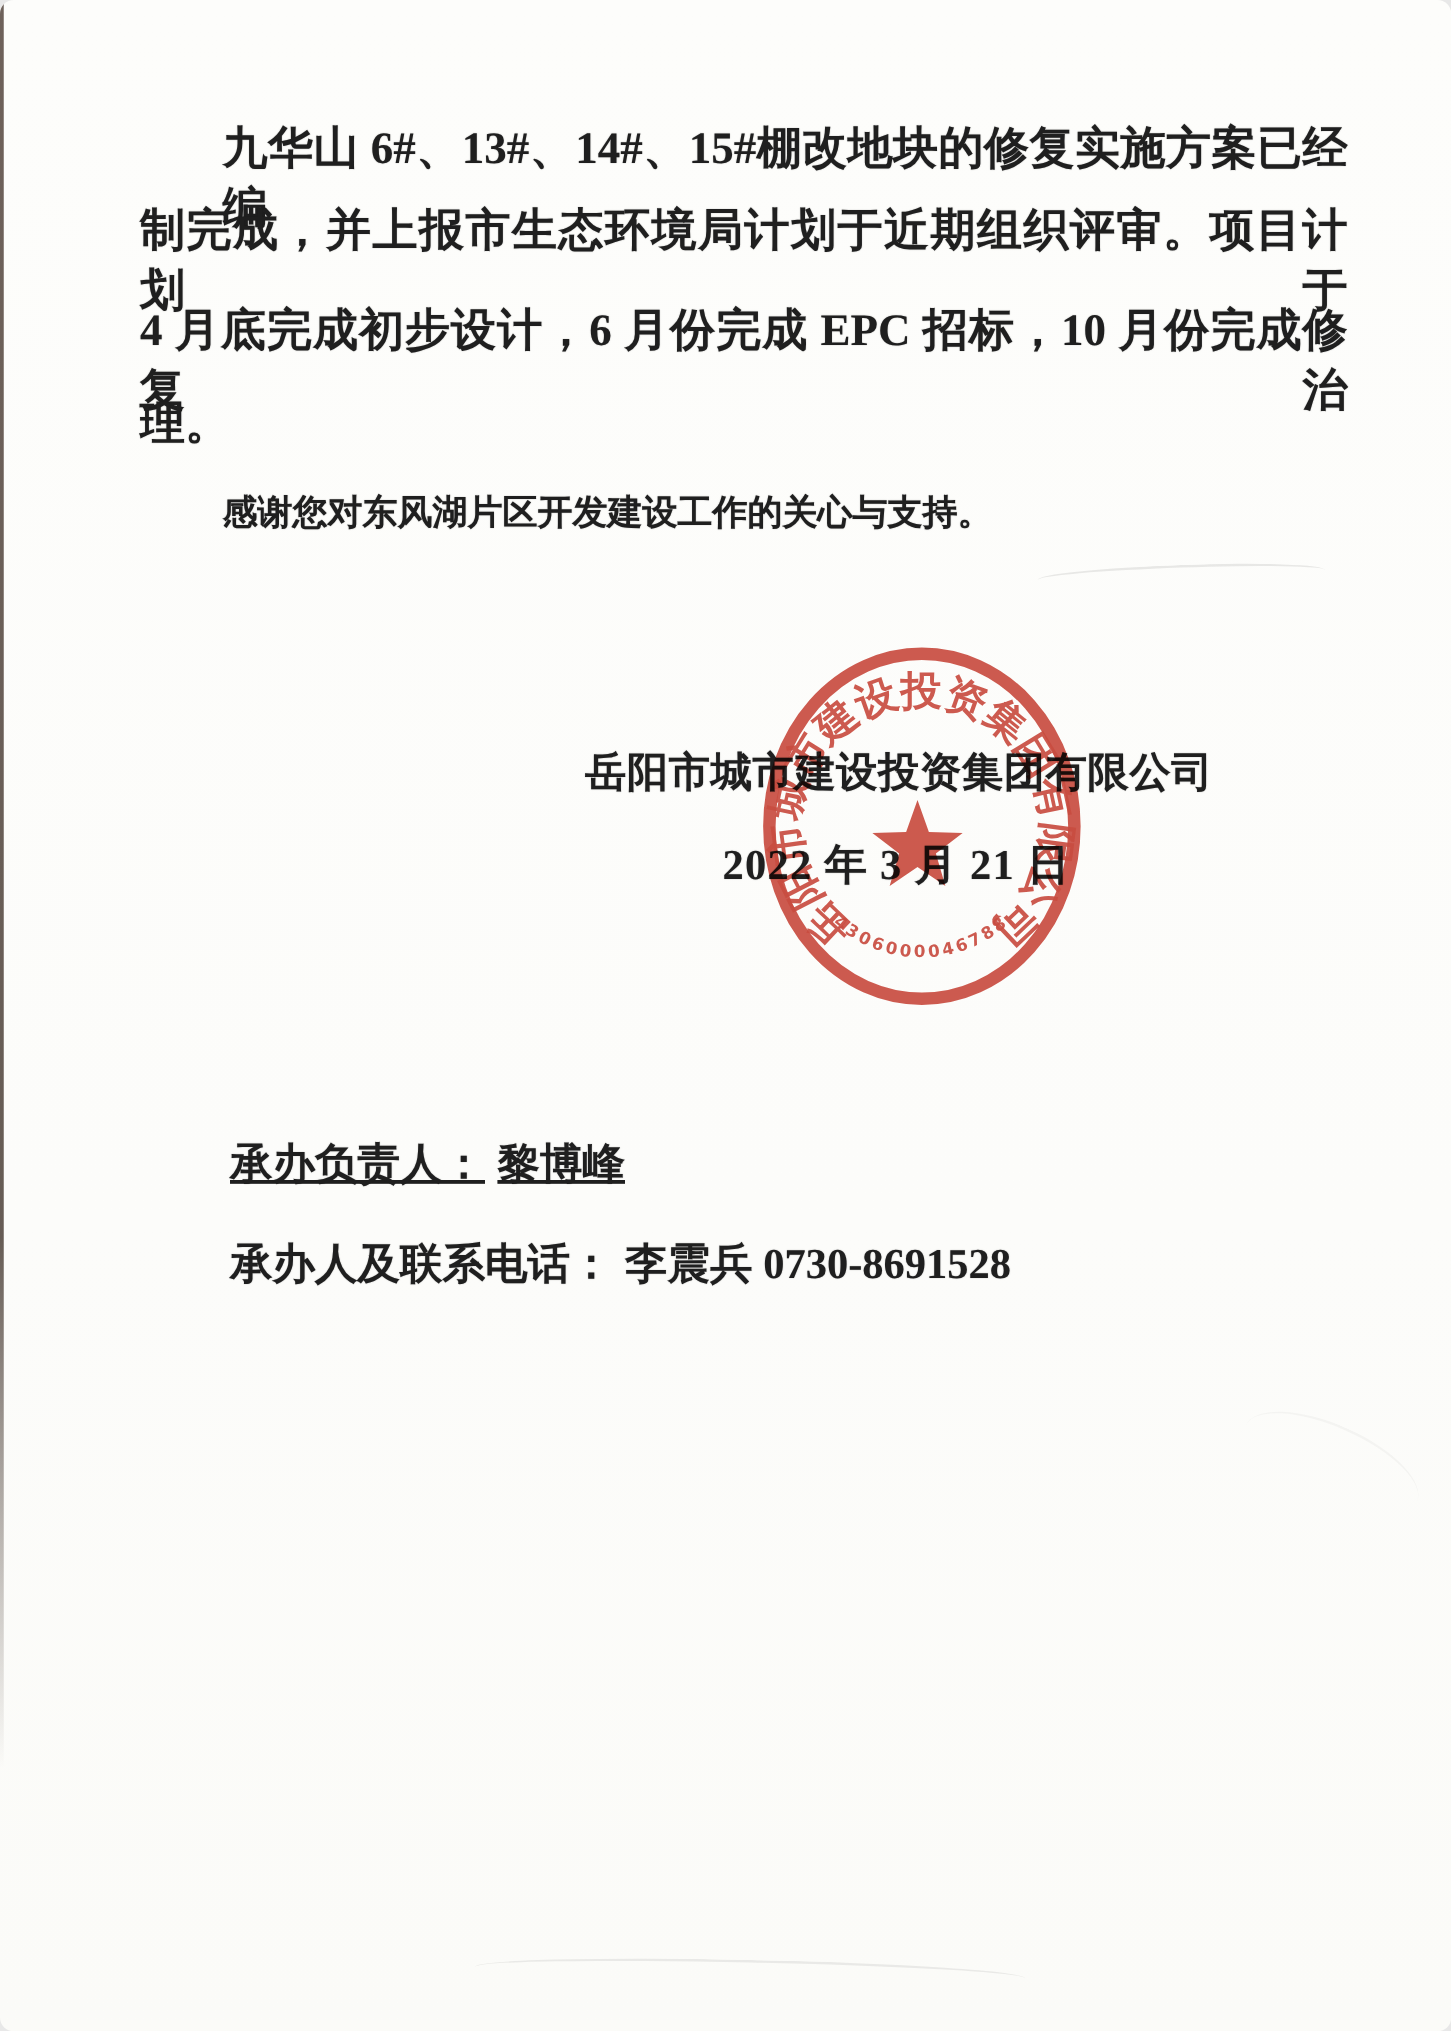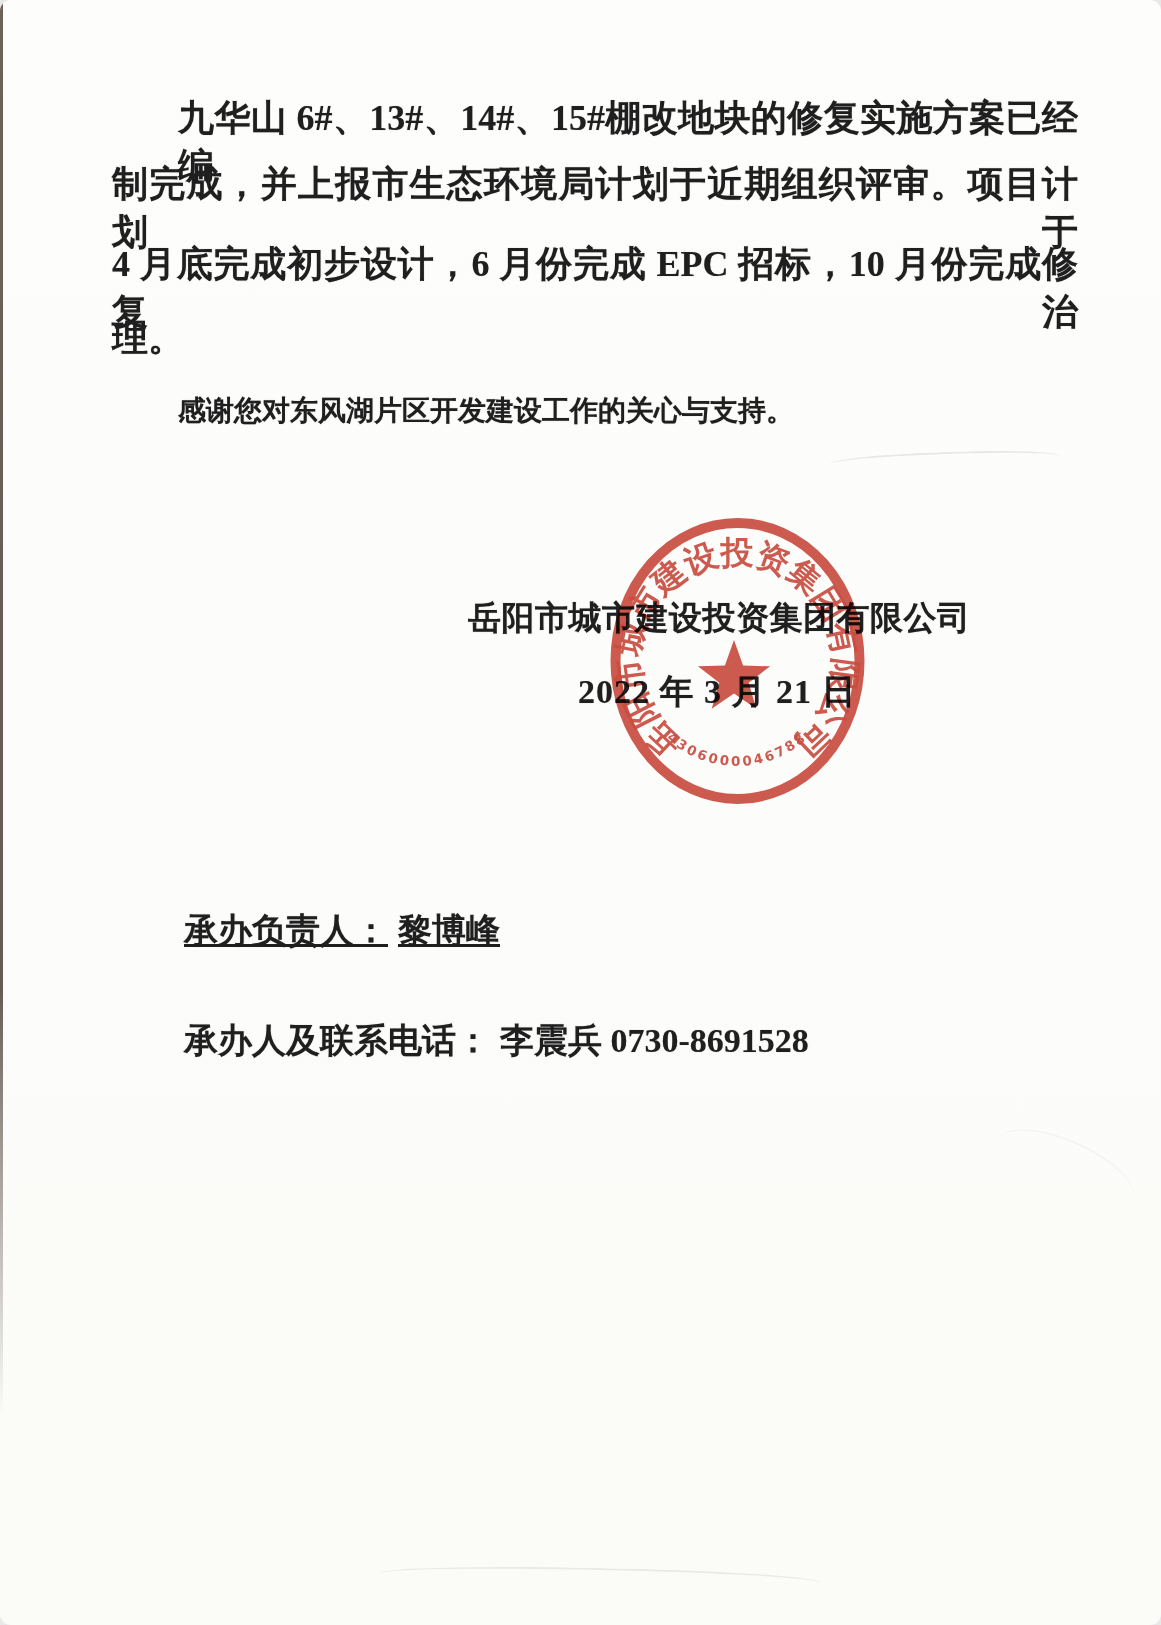--- a/index.html
+++ b/index.html
@@ -28,21 +28,21 @@
   }
   .l1{left:178px;top:94px;width:900px;}
   .l2{left:112px;top:160px;width:966px;}
   .l3{left:112px;top:240px;width:966px;}
   .l4{left:112px;top:314px;}
   .l5{left:178px;top:387px;font-size:28px;}
   .company{left:468px;top:596px;font-size:33px;letter-spacing:0.5px;}
   .date{left:578px;top:669px;font-size:34px;letter-spacing:1px;}
   .footer-line{font-size:34px;}
   .f1{left:184px;top:908px;text-decoration:underline;}
-  .f2{left:184px;top:988px;margin-top:30px;}
+  .f2{left:184px;top:988px;}
   .footer-line .lbl{margin-right:10px;}
   
   .seal{
     position:absolute;left:582px;top:500px;width:310px;height:320px;
     mix-blend-mode:multiply;
     opacity:.9;
     filter:blur(.3px);
   }
   
   .edge-left{

